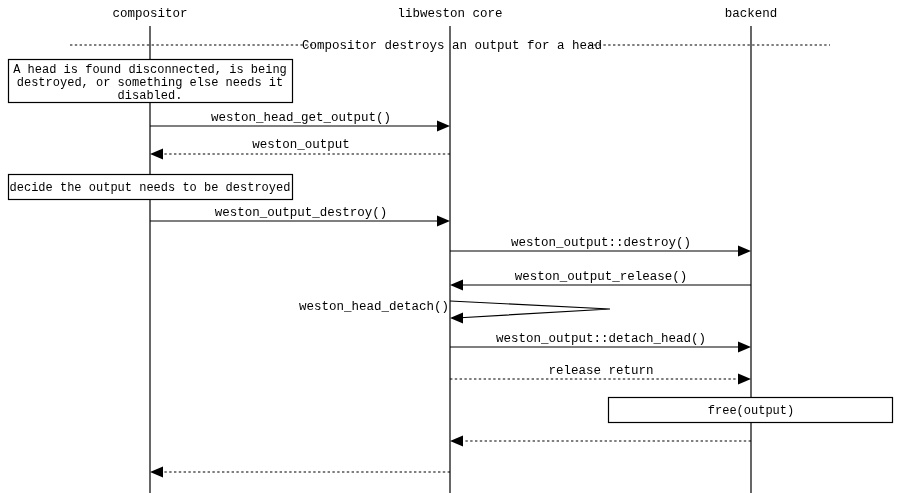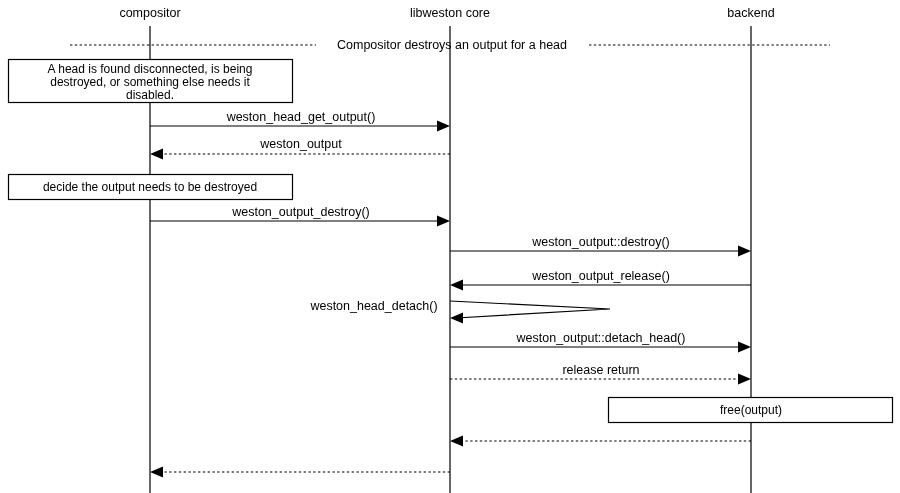--- a/index.html
+++ b/index.html
@@ -5,21 +5,21 @@
   html, body {
     margin: 0;
     padding: 0;
     background: #ffffff;
   }
   #diagram {
     position: relative;
     width: 900px;
     height: 493px;
     background: #ffffff;
-    font-family: Liberation Sans, sans-serif;
+    font-family: Liberation Mono, monospace;
     overflow: hidden;
   }
   #diagram svg {
     position: absolute;
     top: 0;
     left: 0;
     width: 900px;
     height: 493px;
   }
   .lifeline-head {

